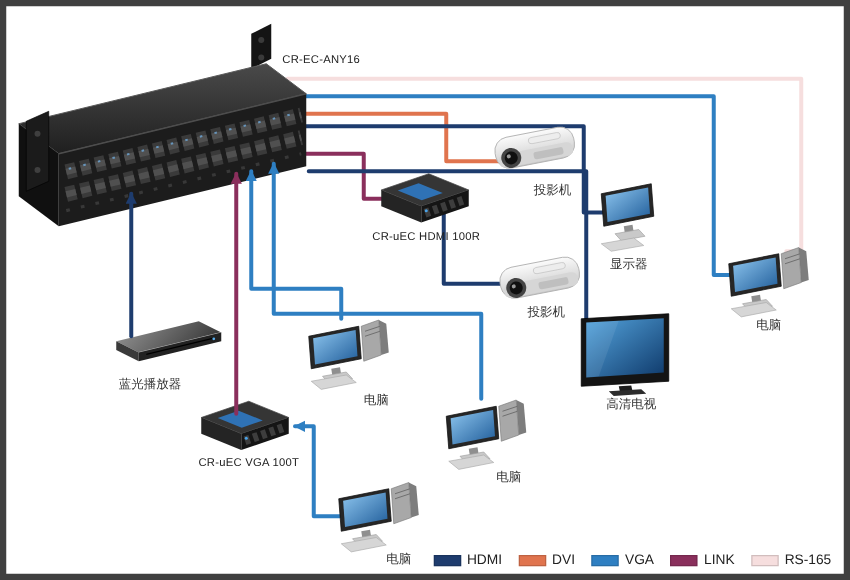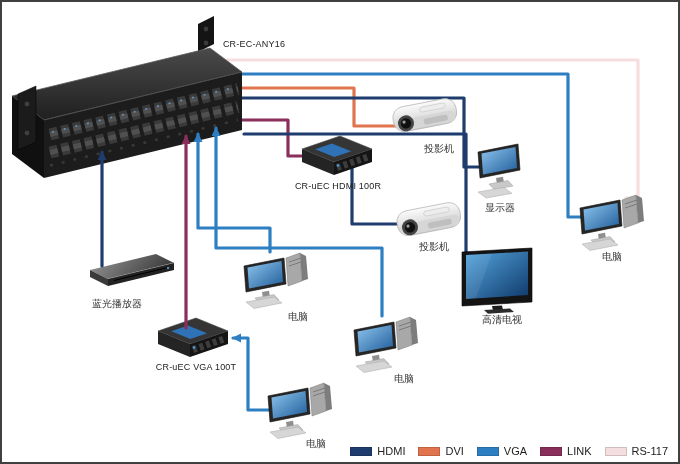--- a/index.html
+++ b/index.html
@@ -1,18 +1,18 @@
 <!DOCTYPE html>
 <html style="--c-hdmi: #1e3c6e; --c-dvi: #e0744e; --c-vga: #2e7fc2; --c-link: #8a2f5c; --c-rs232: #f6dede;"><head>
 <meta charset="utf-8">
 <style>
   * { margin:0; padding:0; box-sizing:border-box; }
   body { font-family:"Liberation Sans","DejaVu Sans",sans-serif; background:#fff; }
   #stage { position:relative; width:680px; height:464px; background:#fff;
-           border:2px solid #404040; overflow:hidden; }
+           border:5px solid #404040; overflow:hidden; }
   #stage svg { position:absolute; left:0; top:0; }
   svg text { font-family:"Liberation Sans","DejaVu Sans",sans-serif; }
   .cable { fill:none; stroke-width:3.2; stroke-linejoin:round; stroke-linecap:round; }
   .cable-hdmi  { stroke:var(--c-hdmi); }
   .cable-dvi   { stroke:var(--c-dvi); }
   .cable-vga   { stroke:var(--c-vga); }
   .cable-link  { stroke:var(--c-link); }
   .cable-rs232 { stroke:var(--c-rs232); }
   .mk-hdmi { fill:var(--c-hdmi); } .mk-vga { fill:var(--c-vga); } .mk-link { fill:var(--c-link); }
   .dev-label   { font-size:10px; fill:#333; text-anchor:middle; }
@@ -195,16 +195,16 @@
   <div class="legend-item">
     <span class="sw" style="background: rgb(46, 127, 194);"></span>
     <span>VGA</span>
   </div>
   <div class="legend-item">
     <span class="sw" style="background: rgb(138, 47, 92);"></span>
     <span>LINK</span>
   </div>
   <div class="legend-item">
     <span class="sw" style="background: rgb(246, 222, 222);"></span>
-    <span>RS-117</span>
+    <span>RS-165</span>
   </div>
 </div>
 </div>
 
 </body></html>

